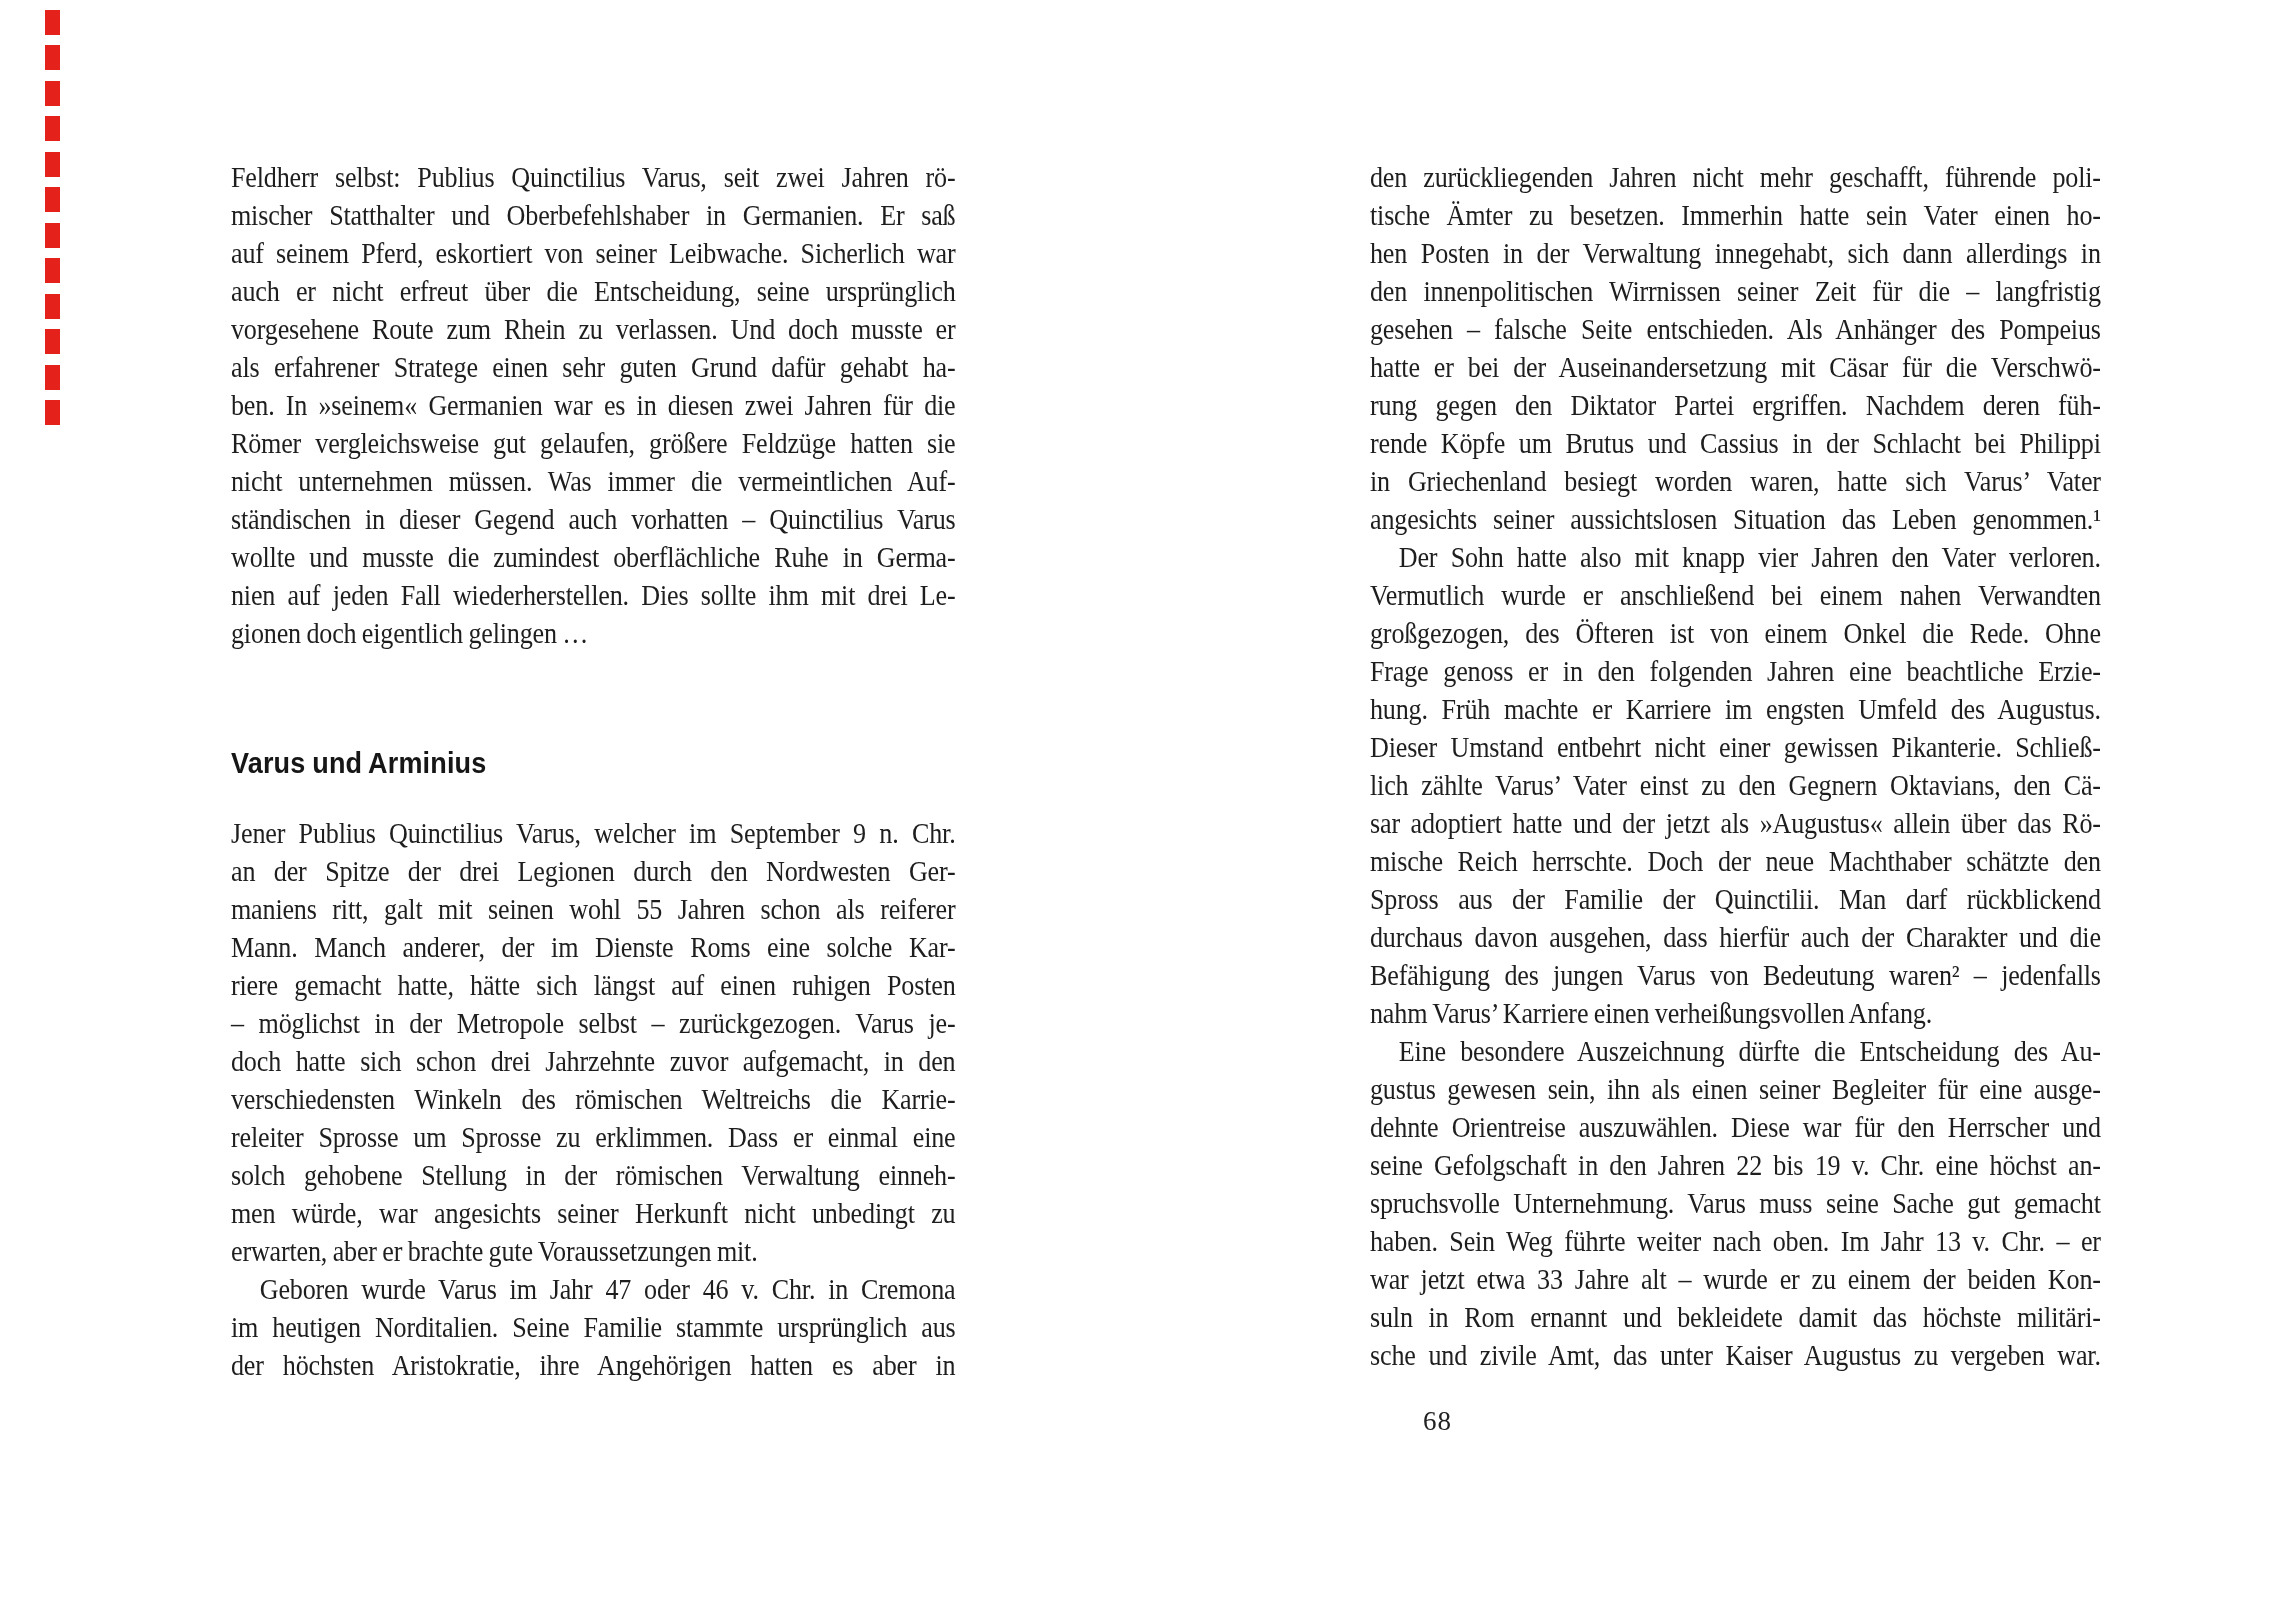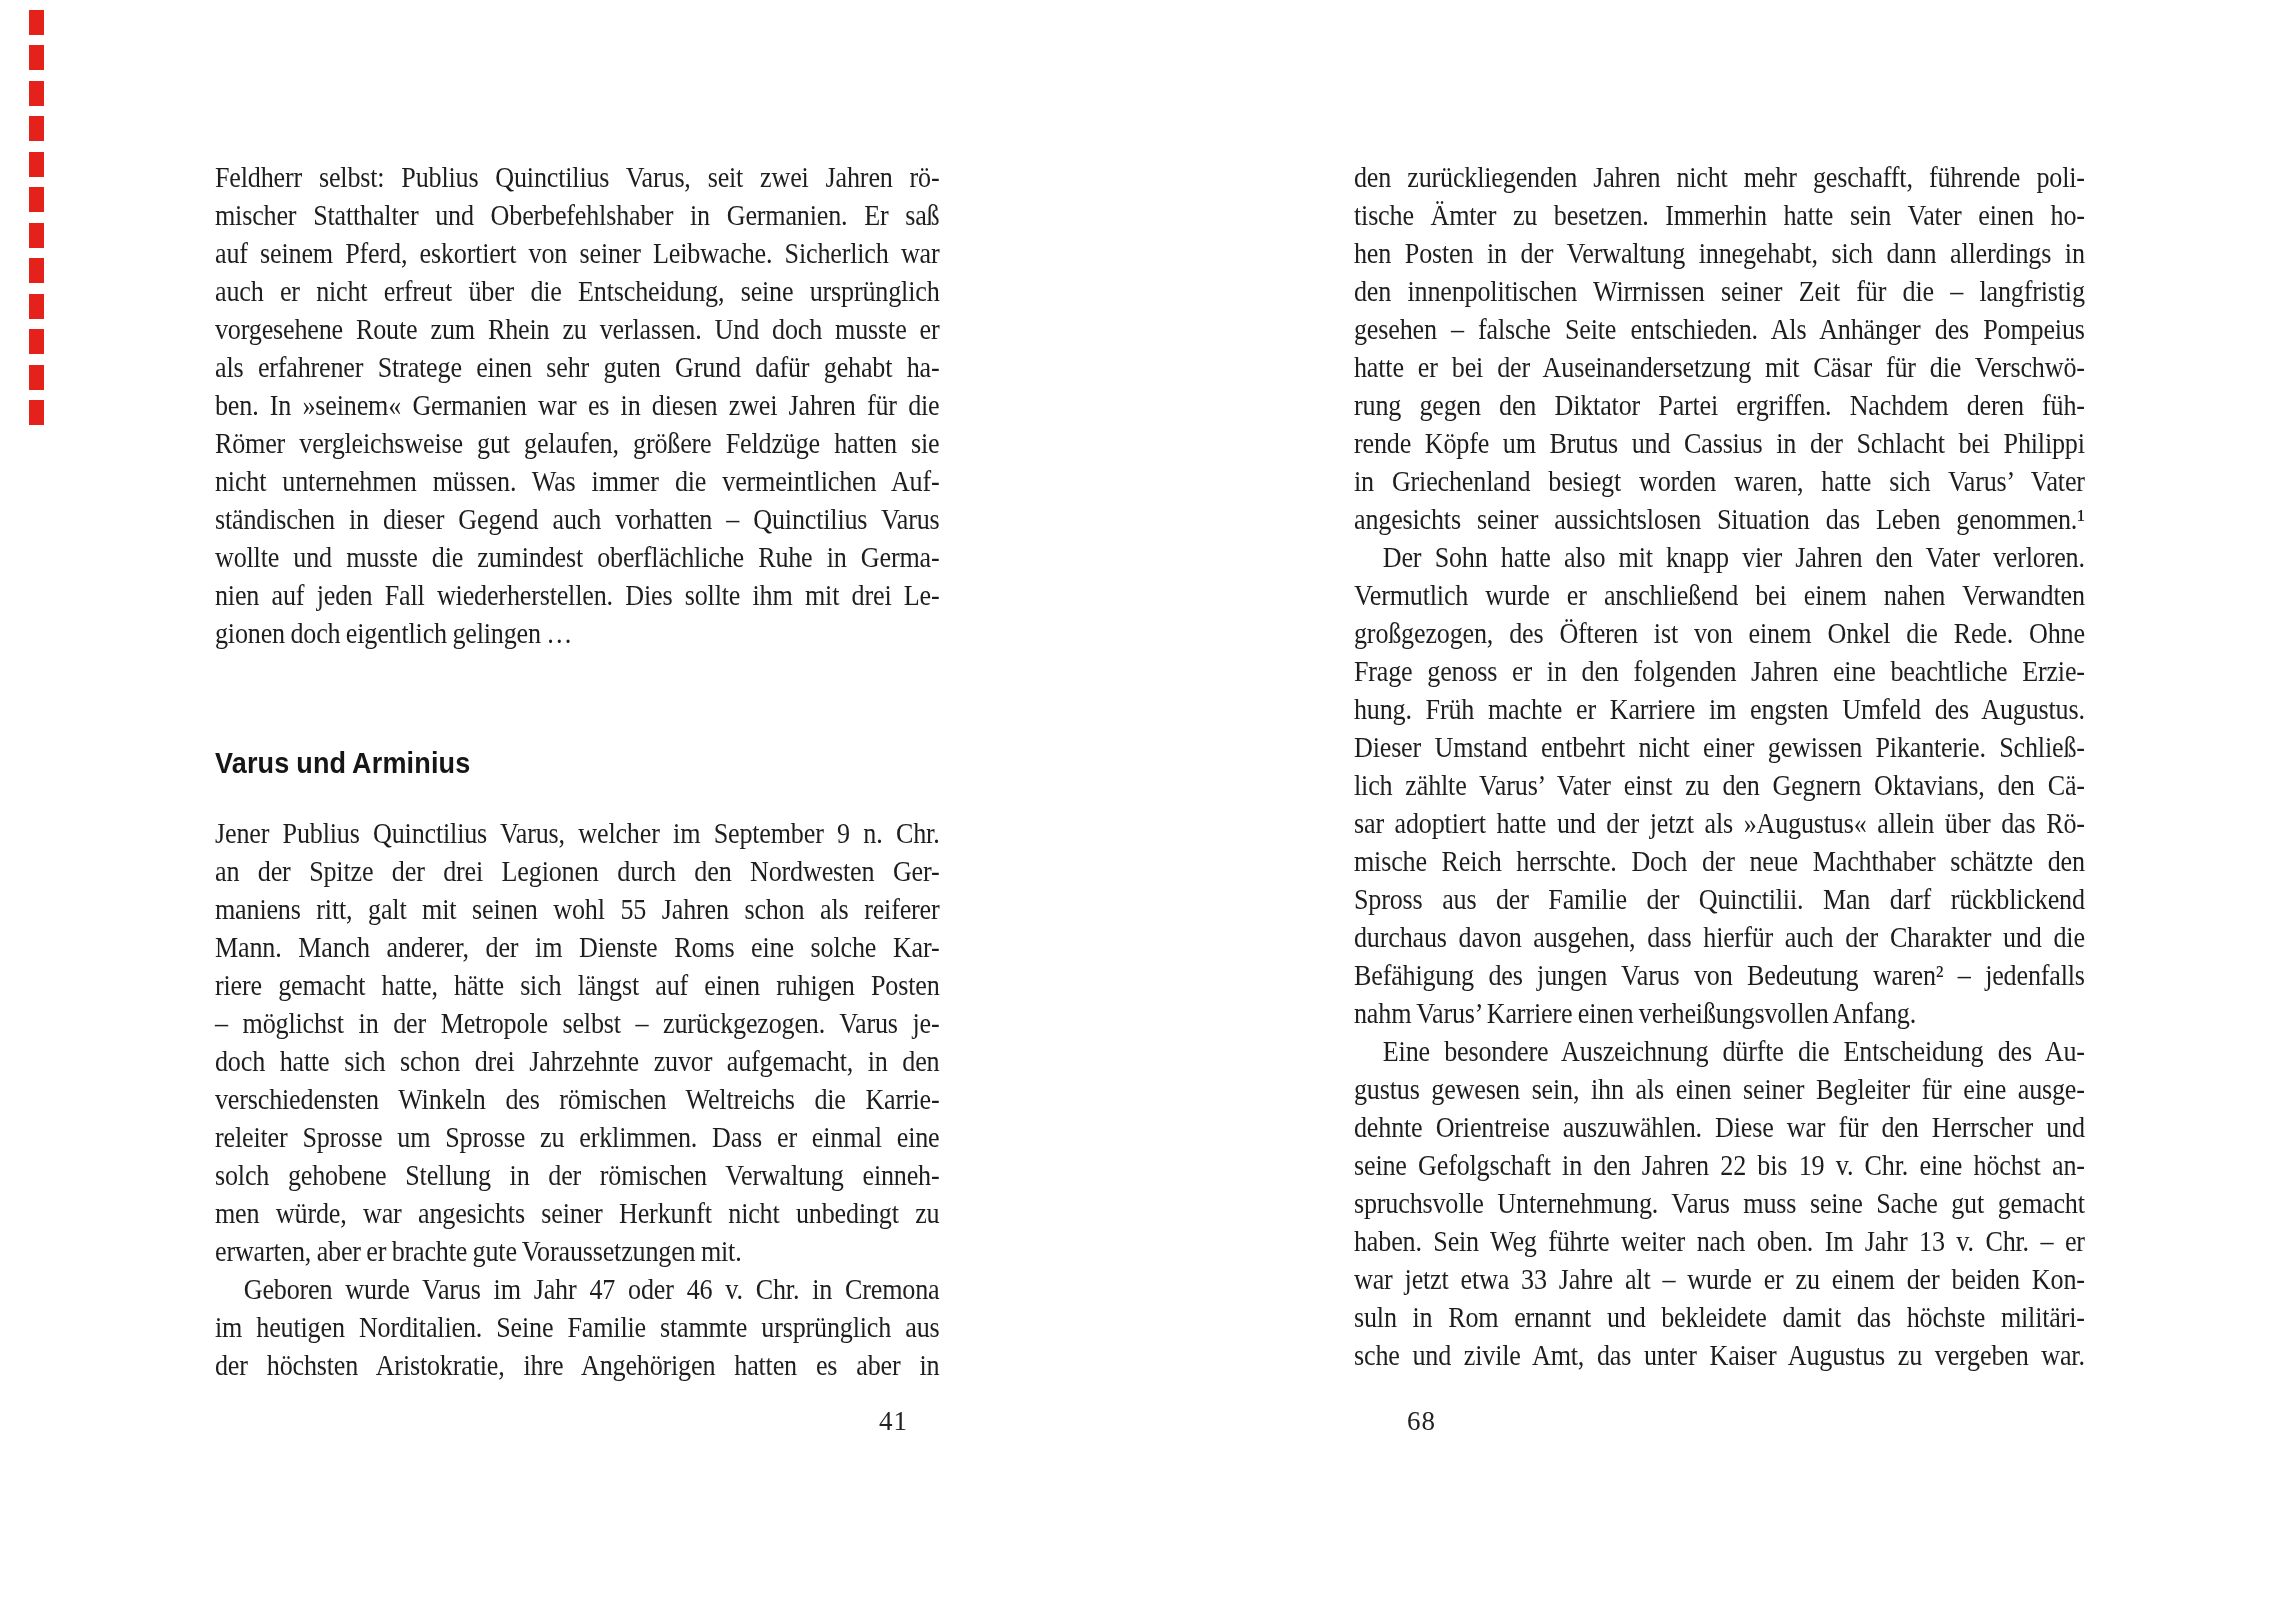--- a/index.html
+++ b/index.html
@@ -4,21 +4,21 @@
 <style>
   html, body { margin: 0; padding: 0; }
   body {
     width: 2294px; height: 1622px;
     background: #ffffff;
     position: relative;
     font-family: "Liberation Serif", "DejaVu Serif", serif;
     color: #1e1e1e;
     overflow: hidden;
   }
-  .spread { position: absolute; inset: 0; }
+  .spread { position: absolute; inset: 0; margin-left: 16px; }
 
   
   .column {
     position: absolute;
     top: 158px;
     transform: scaleX(0.9);
     transform-origin: 0 0;
     font-size: 29px;
     letter-spacing: -0.2px;
     word-spacing: -1px;
@@ -154,16 +154,15 @@
       <div class="line j">gustus gewesen sein, ihn als einen seiner Begleiter für eine ausge-</div>
       <div class="line j">dehnte Orientreise auszuwählen. Diese war für den Herrscher und</div>
       <div class="line j">seine Gefolgschaft in den Jahren 22 bis 19 v. Chr. eine höchst an-</div>
       <div class="line j">spruchsvolle Unternehmung. Varus muss seine Sache gut gemacht</div>
       <div class="line j">haben. Sein Weg führte weiter nach oben. Im Jahr 13 v. Chr. – er</div>
       <div class="line j">war jetzt etwa 33 Jahre alt – wurde er zu einem der beiden Kon-</div>
       <div class="line j">suln in Rom ernannt und bekleidete damit das höchste militäri-</div>
       <div class="line j">sche und zivile Amt, das unter Kaiser Augustus zu vergeben war.</div>
     </div>
 
-  <div class="page-number" id="pn-left">41</div>
   <div class="page-number" id="pn-right">68</div>
 </div>
 
 
 </body></html>

